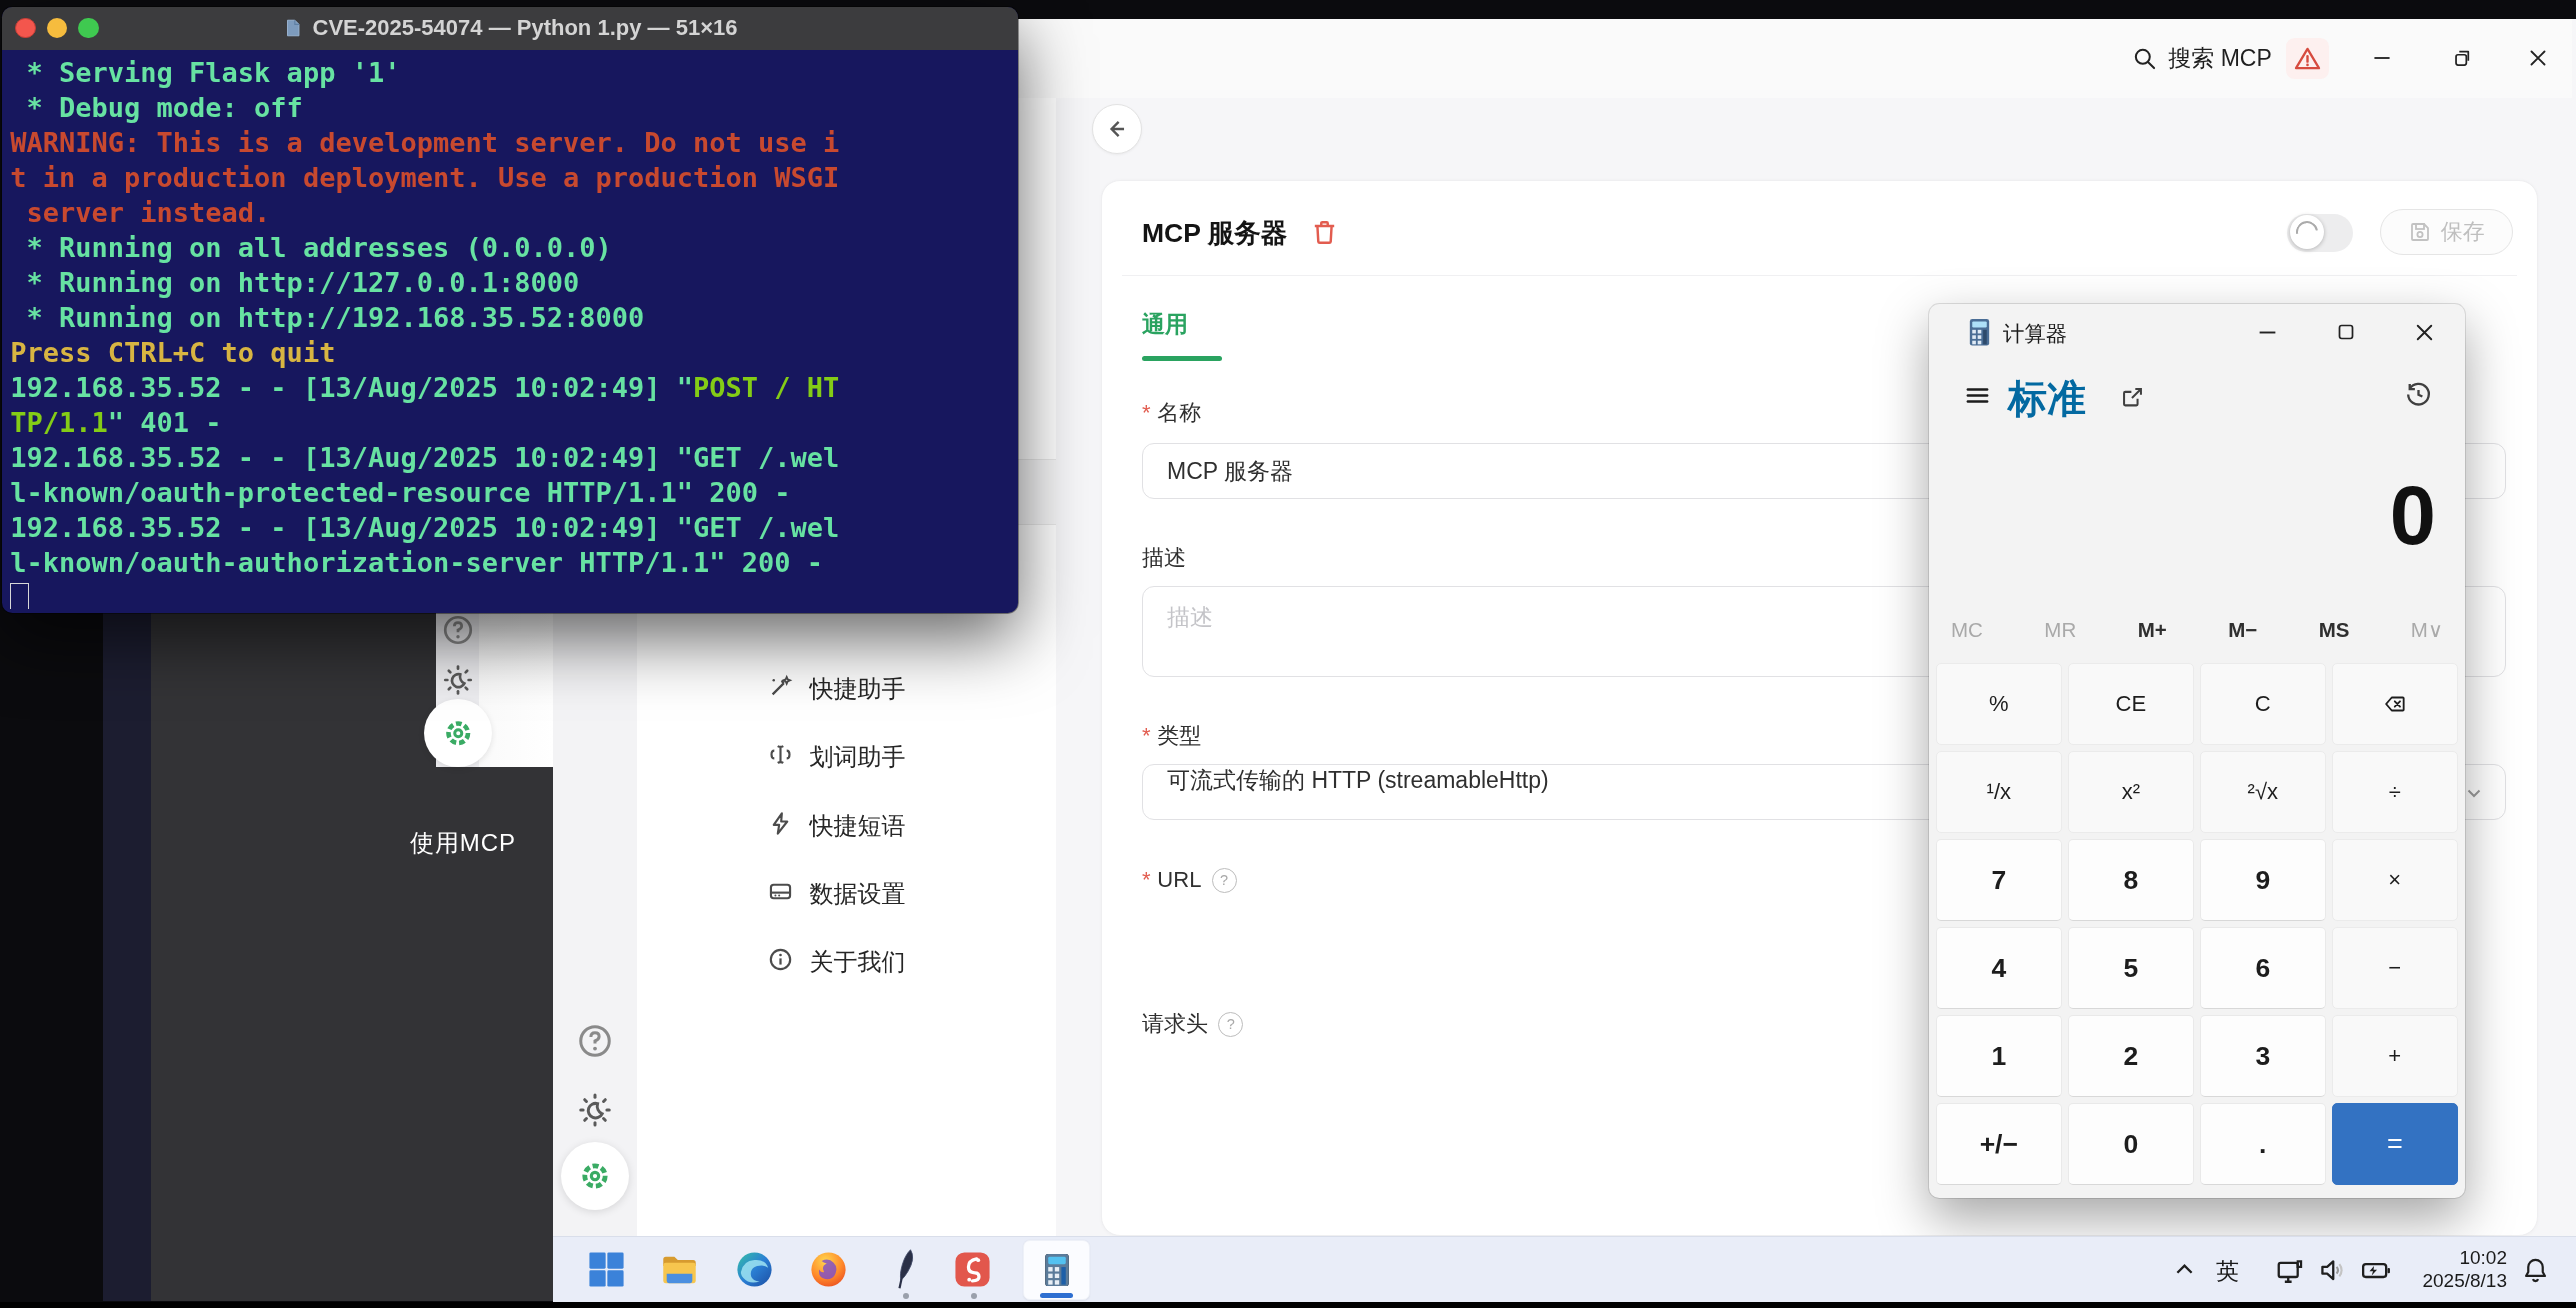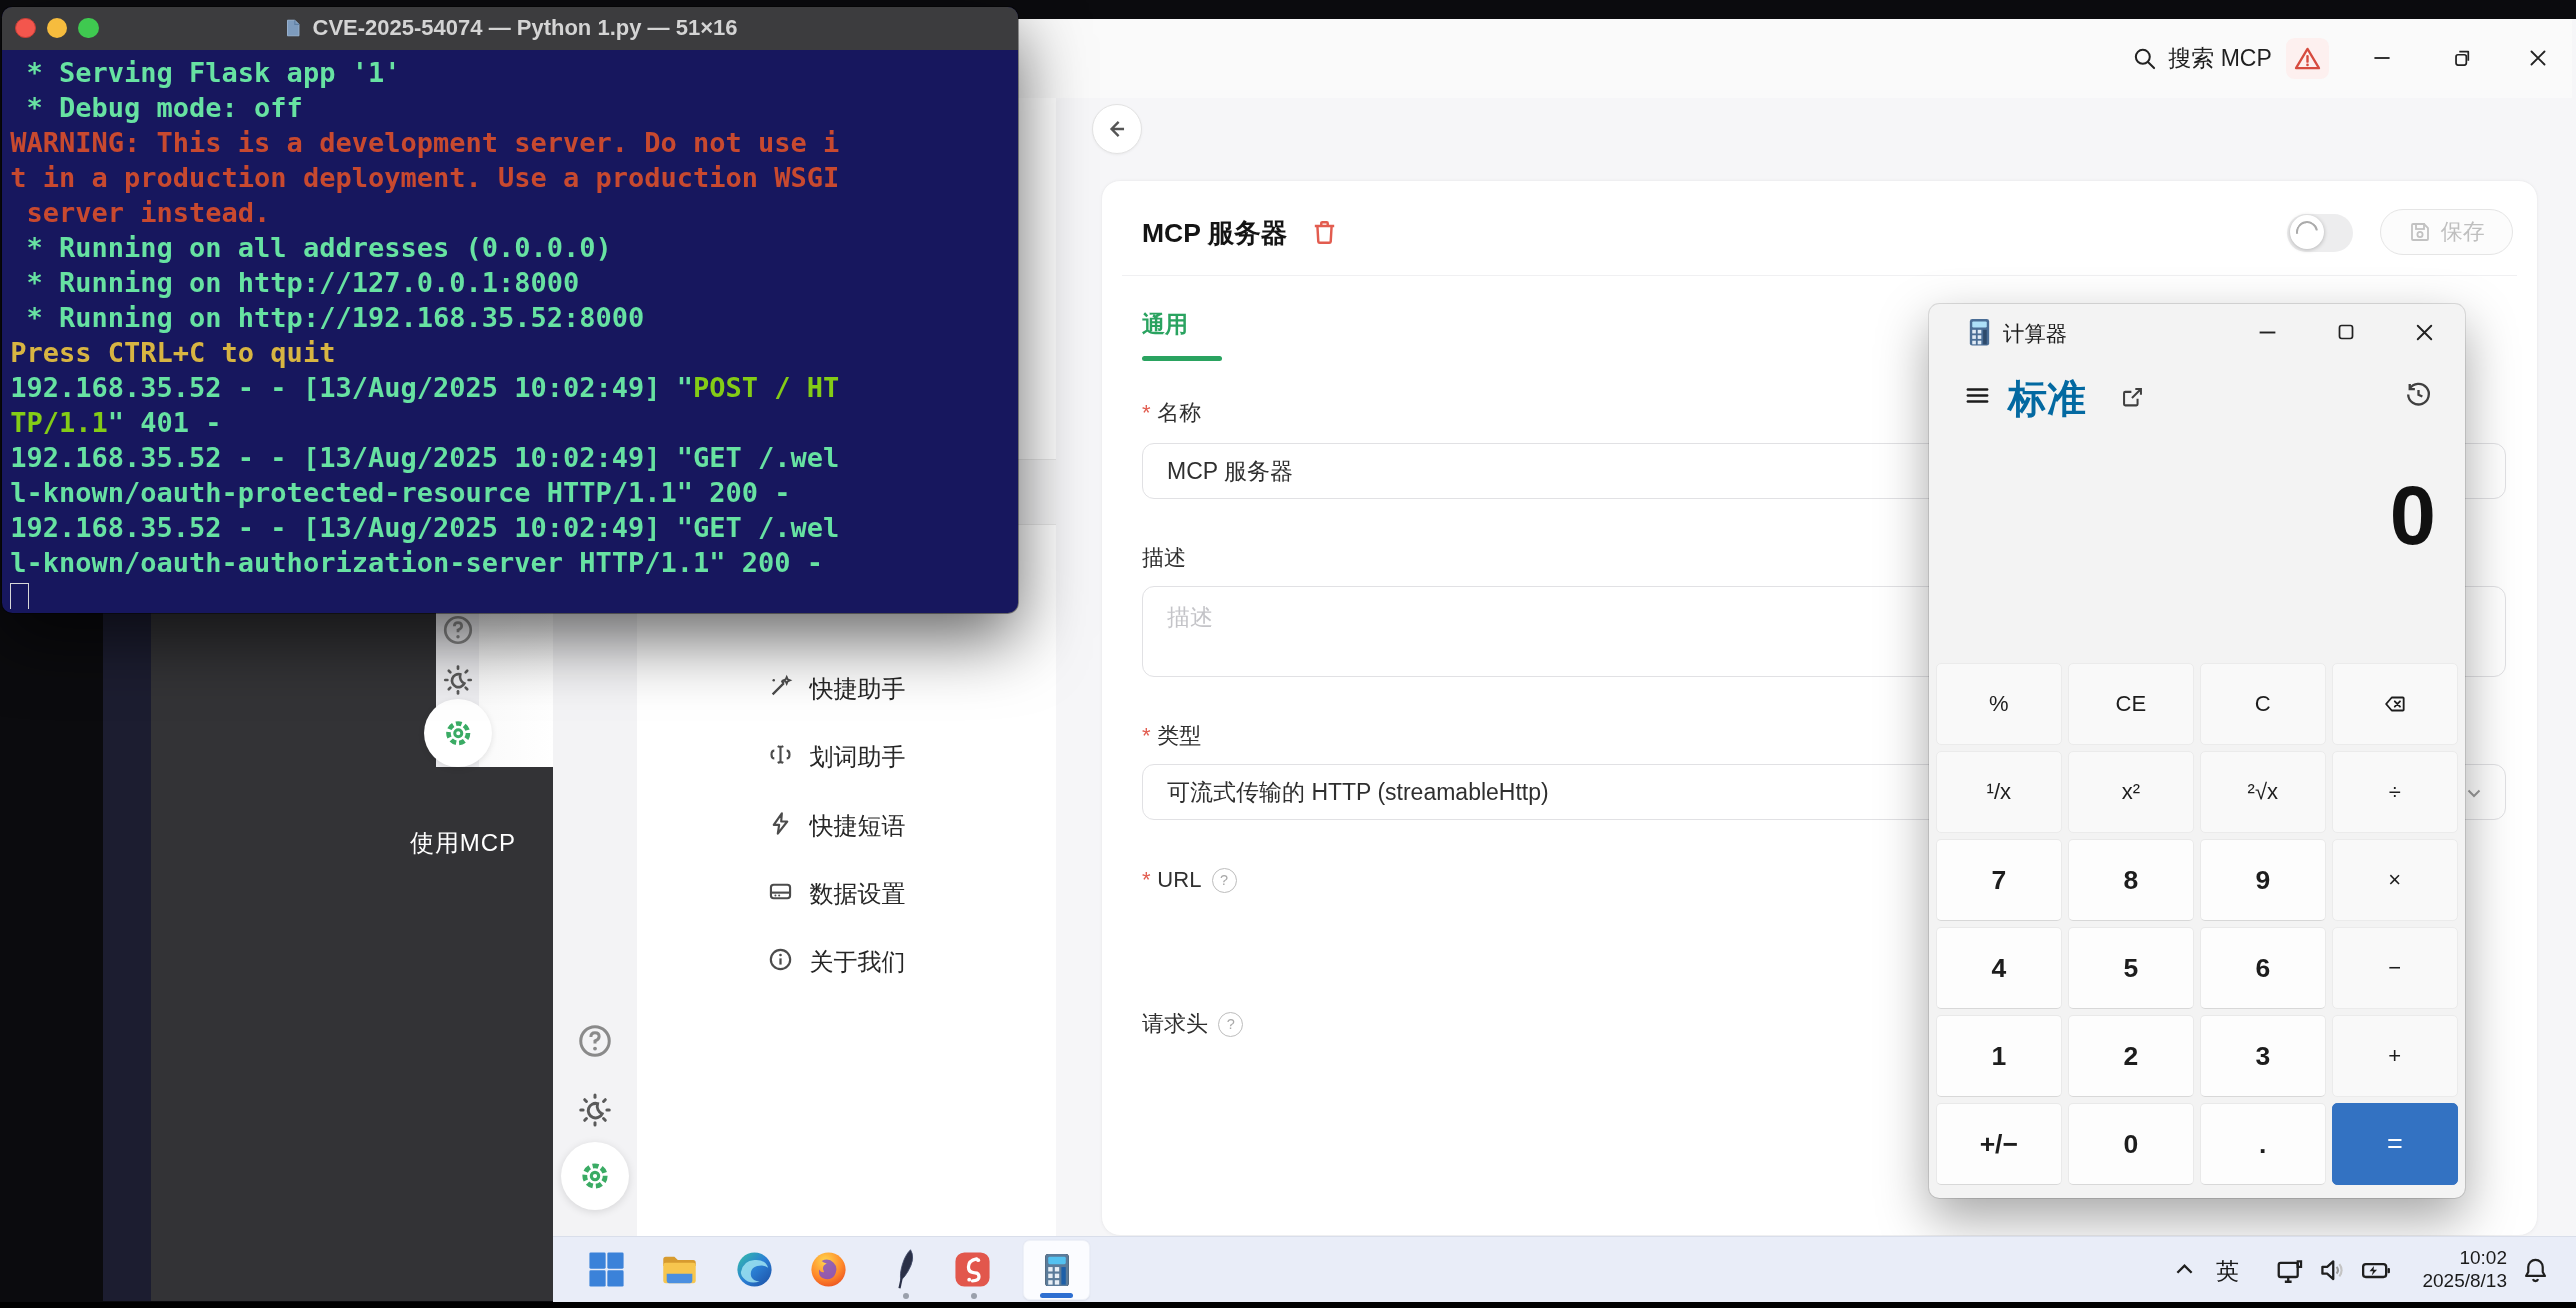--- a/index.html
+++ b/index.html
@@ -61,21 +61,21 @@
 
   .f-label{position:absolute;left:40px;display:flex;align-items:center;gap:6.8px;font-size:22px;color:#303030;height:26px;}
   .req{color:#e25c4f;}
   .help-dot{width:23px;height:23px;border-radius:50%;border:1.7px solid #bdbdbd;color:#a9a9a9;font-size:14.5px;
     display:inline-flex;align-items:center;justify-content:center;margin-left:3.4px;}
   .f-input,.f-area,.f-select{position:absolute;left:40px;width:1364px;box-sizing:border-box;background:#fff;
     border:1.3px solid #e1e1e4;border-radius:12px;font-size:23px;color:#2f2f2f;font-family:inherit;}
   .f-input{height:56px;padding:0 24px;}
   .f-area{padding:15.4px 24px;resize:none;}
   .f-input::placeholder,.f-area::placeholder{color:#c4c4c8;}
-  .f-select{height:56px;display:flex;align-items:center;padding:0 24px;}
+  .f-select{height:56px;display:flex;padding:0 24px;}
   .f-select .chev{position:absolute;right:19px;top:16.2px;}
   #fa-headers{font-family:"Liberation Mono","DejaVu Sans Mono",monospace;font-size:20.5px;line-height:36px;}
 
   
   #terminal{position:absolute;left:1.7px;top:6.8px;width:1016px;height:606px;border-radius:10.3px;background:#17175e;
     box-shadow:0 26px 68px rgba(0,0,0,.6),0 0 0 0.9px rgba(0,0,0,.4);}
   #term-titlebar{position:absolute;left:0;top:0;right:0;height:43px;background:#3c3c3e;border-radius:10.3px 10.3px 0 0;
     display:flex;align-items:center;justify-content:center;gap:10.3px;}
   .lights{position:absolute;left:13.7px;top:11px;display:flex;gap:11px;}
   .light{width:20.5px;height:20.5px;border-radius:50%;}
@@ -470,20 +470,28 @@
         </svg>
       <span id="calc-mode">标准</span>
       <svg class="pin-ico" width="27" height="27" viewBox="0 0 24 24">
           <use href="#sym-keep-on-top"></use>
         </svg>
       <svg class="hist-ico" width="31" height="31" viewBox="0 0 24 24">
           <use href="#sym-history"></use>
         </svg>
     </div>
     <div id="calc-display">0</div>
+    <div id="calc-memrow">
+        <span class="mem dis">MC</span>
+        <span class="mem dis">MR</span>
+        <span class="mem">M+</span>
+        <span class="mem">M−</span>
+        <span class="mem">MS</span>
+        <span class="mem dis">M∨</span>
+      </div>
     <div id="calc-grid">
         <button class="key k-fn">%</button>
         <button class="key k-fn">CE</button>
         <button class="key k-fn">C</button>
         <button class="key k-fn">
           <svg width="26" height="26" viewBox="0 0 24 24">
             <use href="#sym-backspace"></use>
           </svg>
         </button>
         <button class="key k-fn">¹/x</button>

